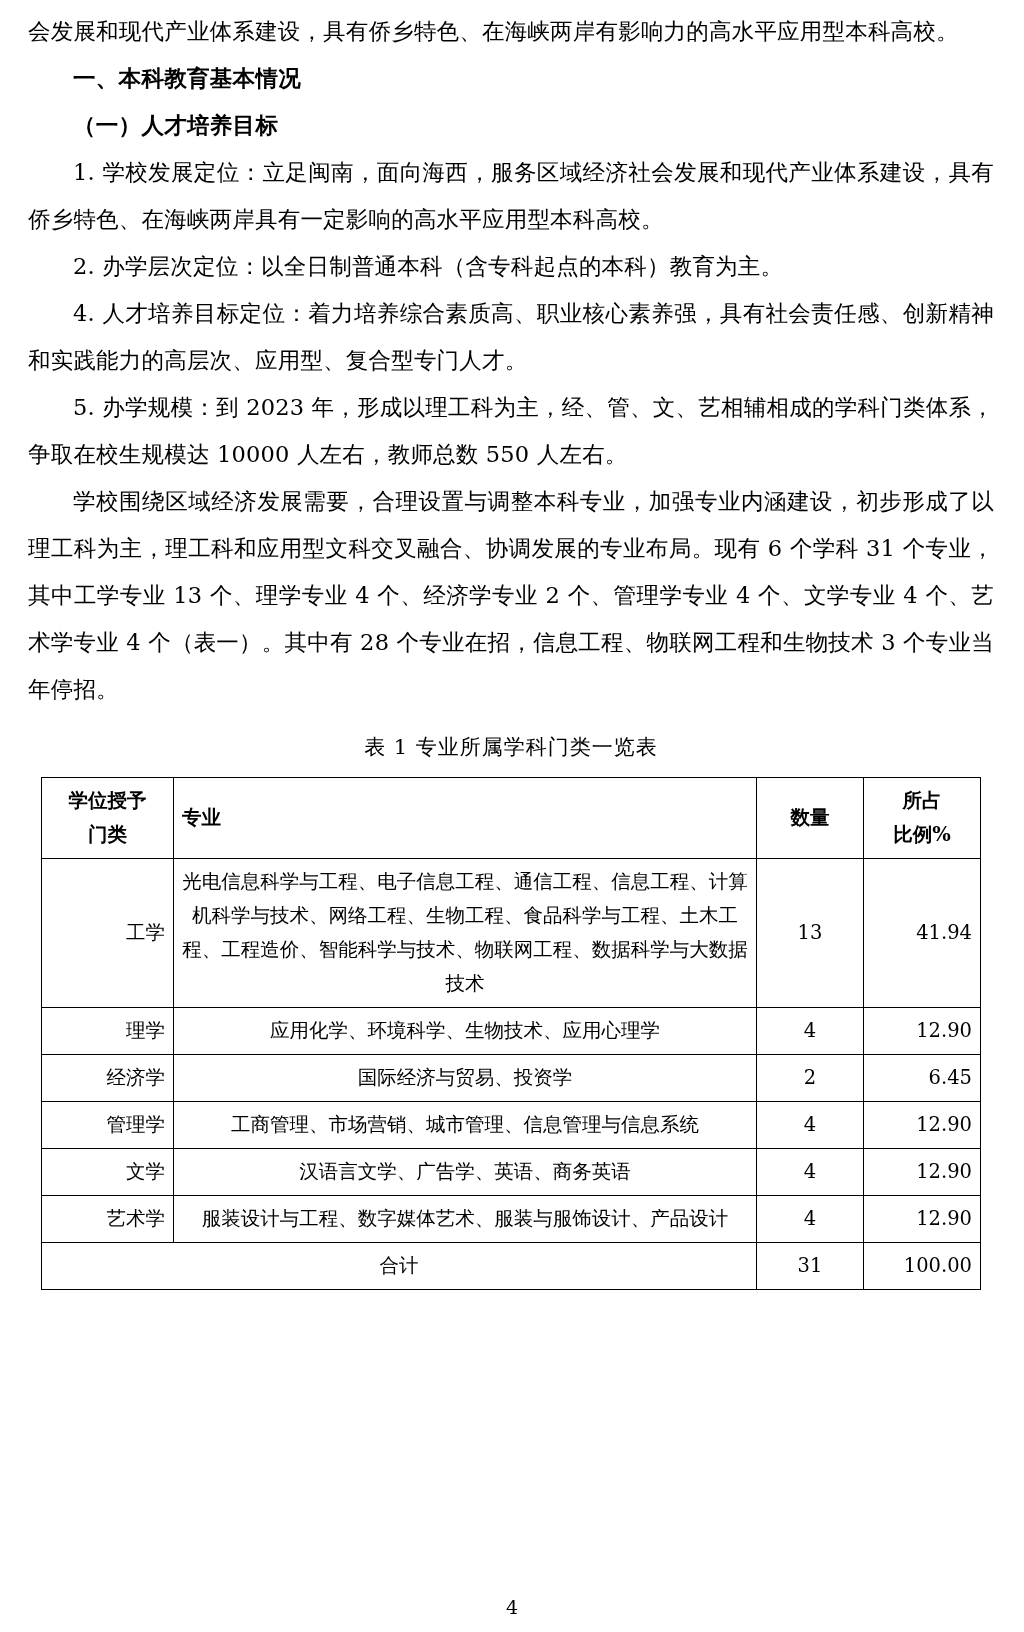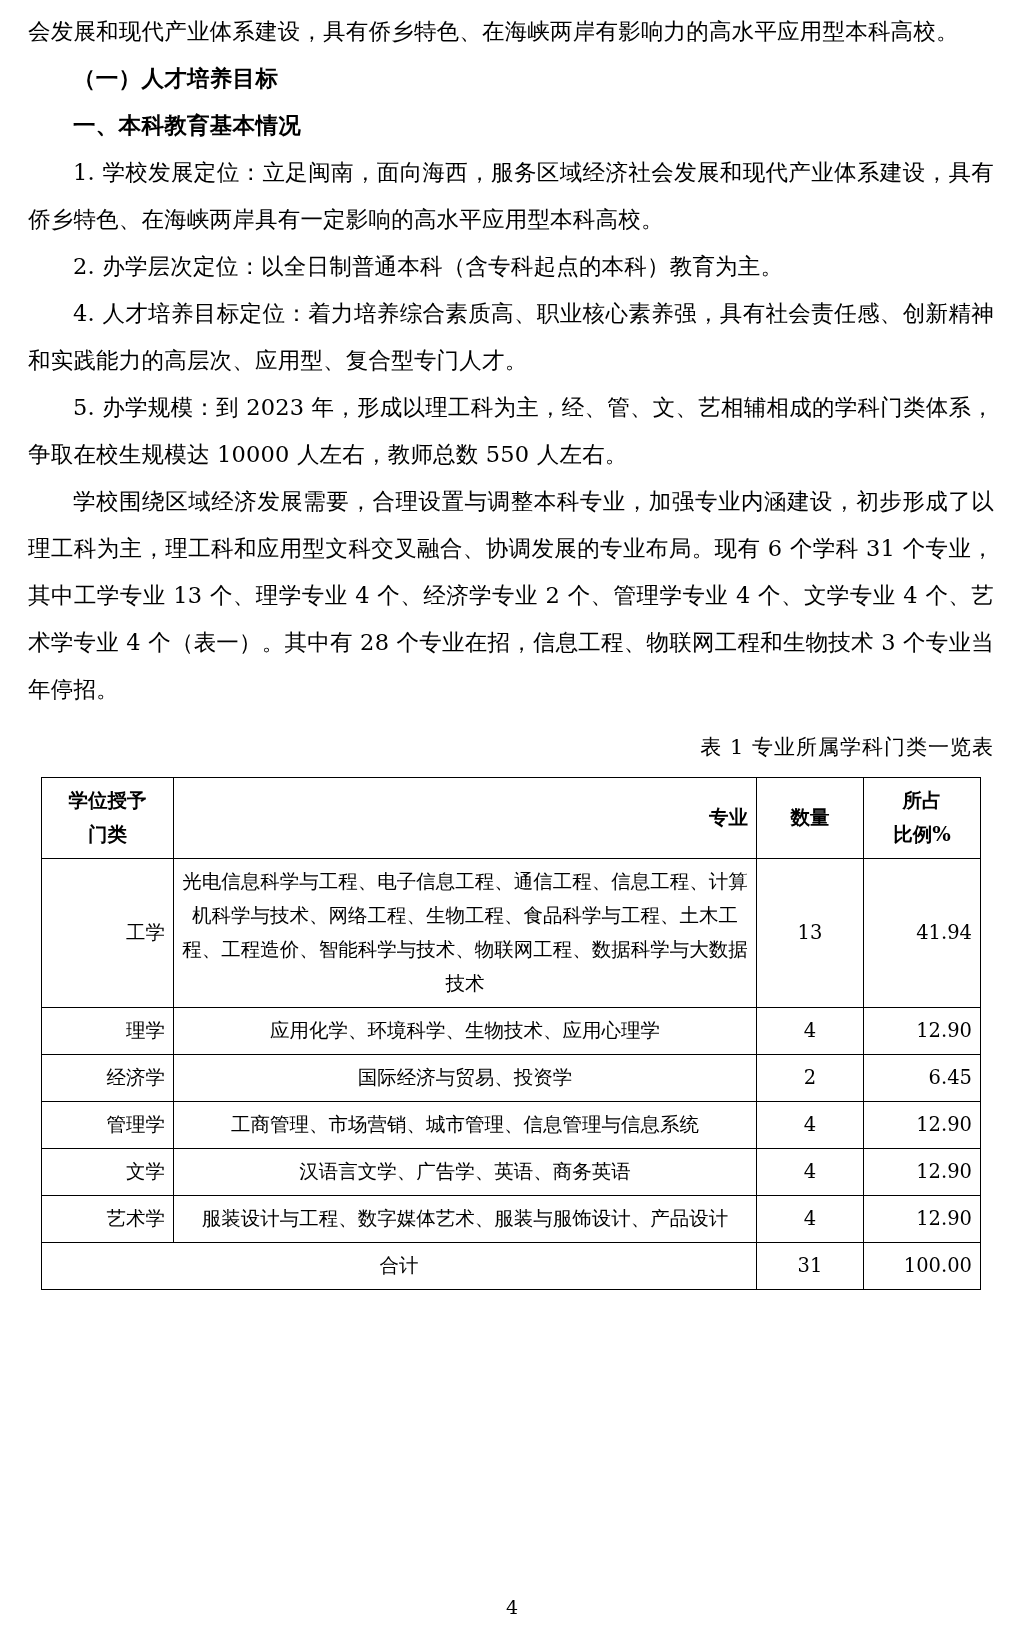--- a/index.html
+++ b/index.html
@@ -36,21 +36,21 @@
   h2.heading {
     font-size: 22.5px;
     line-height: 47px;
     margin: 0;
     font-weight: bold;
     text-indent: 2em;
     letter-spacing: 0.3px;
   }
   .table-caption {
     font-size: 21px;
-    text-align: right;
+    text-align: center;
     margin: 20px 0 6px 0;
     letter-spacing: 1px;
   }
   table.major-table {
     border-collapse: collapse;
     width: 940px;
     margin: 16px auto;
     table-layout: fixed;
   }
   table.major-table th,
@@ -79,42 +79,42 @@
     font-size: 19px;
   }
 </style>
 </head>
 <body>
 
 <div class="page">
 
   <p class="body-text">会发展和现代产业体系建设，具有侨乡特色、在海峡两岸有影响力的高水平应用型本科高校。</p>
 
+  <h2 class="heading">一、本科教育基本情况</h2>
+
   <h2 class="heading">（一）人才培养目标</h2>
-
-  <h2 class="heading">一、本科教育基本情况</h2>
 
   <p class="body-text indent">1. 学校发展定位：立足闽南，面向海西，服务区域经济社会发展和现代产业体系建设，具有侨乡特色、在海峡两岸具有一定影响的高水平应用型本科高校。</p>
   <p class="body-text indent">2. 办学层次定位：以全日制普通本科（含专科起点的本科）教育为主。</p>
   <p class="body-text indent">4. 人才培养目标定位：着力培养综合素质高、职业核心素养强，具有社会责任感、创新精神和实践能力的高层次、应用型、复合型专门人才。</p>
   <p class="body-text indent">5. 办学规模：到 2023 年，形成以理工科为主，经、管、文、艺相辅相成的学科门类体系，争取在校生规模达 10000 人左右，教师总数 550 人左右。</p>
 
 
   <p class="body-text indent">学校围绕区域经济发展需要，合理设置与调整本科专业，加强专业内涵建设，初步形成了以理工科为主，理工科和应用型文科交叉融合、协调发展的专业布局。现有 6 个学科 31 个专业，其中工学专业 13 个、理学专业 4 个、经济学专业 2 个、管理学专业 4 个、文学专业 4 个、艺术学专业 4 个（表一）。其中有 28 个专业在招，信息工程、物联网工程和生物技术 3 个专业当年停招。</p>
 
   <div class="table-caption">表 1   专业所属学科门类一览表</div>
 
   <table class="major-table">
     <thead>
       <tr>
         <th class="col-cat">
           <div>学位授予</div>
           <div>门类</div>
         </th>
-        <th class="col-majors" style="text-align:right;">专业</th>
+        <th class="col-majors" style="text-align:left;">专业</th>
         <th class="col-count">数量</th>
         <th class="col-pct">
           <div>所占</div>
           <div>比例%</div>
         </th>
       </tr>
     </thead>
     <tbody>
       <tr>
         <td class="col-cat">工学</td>

